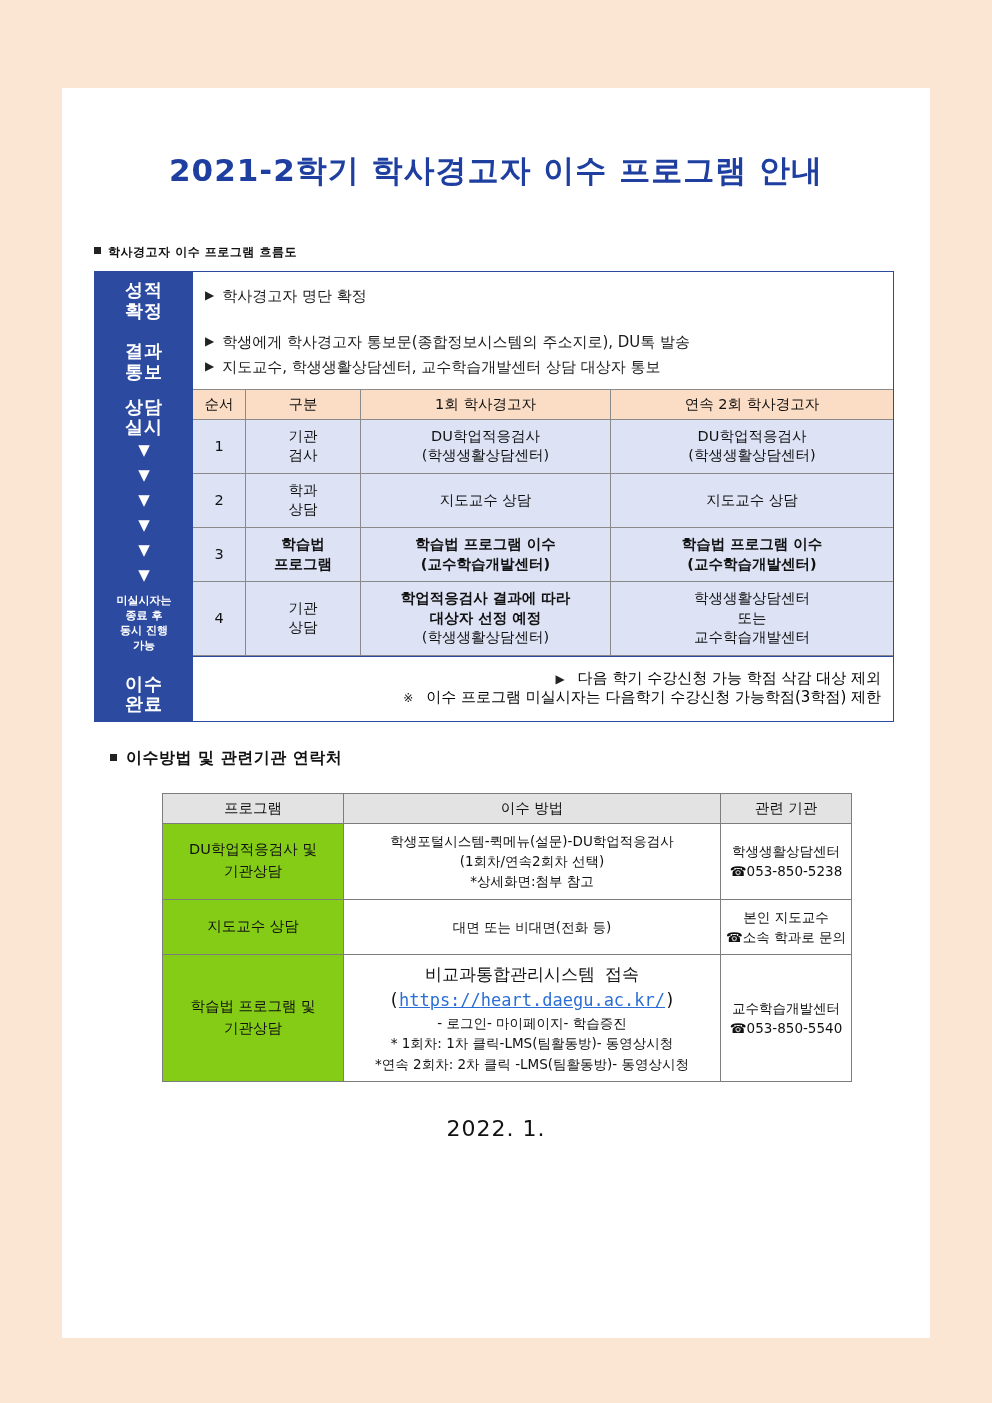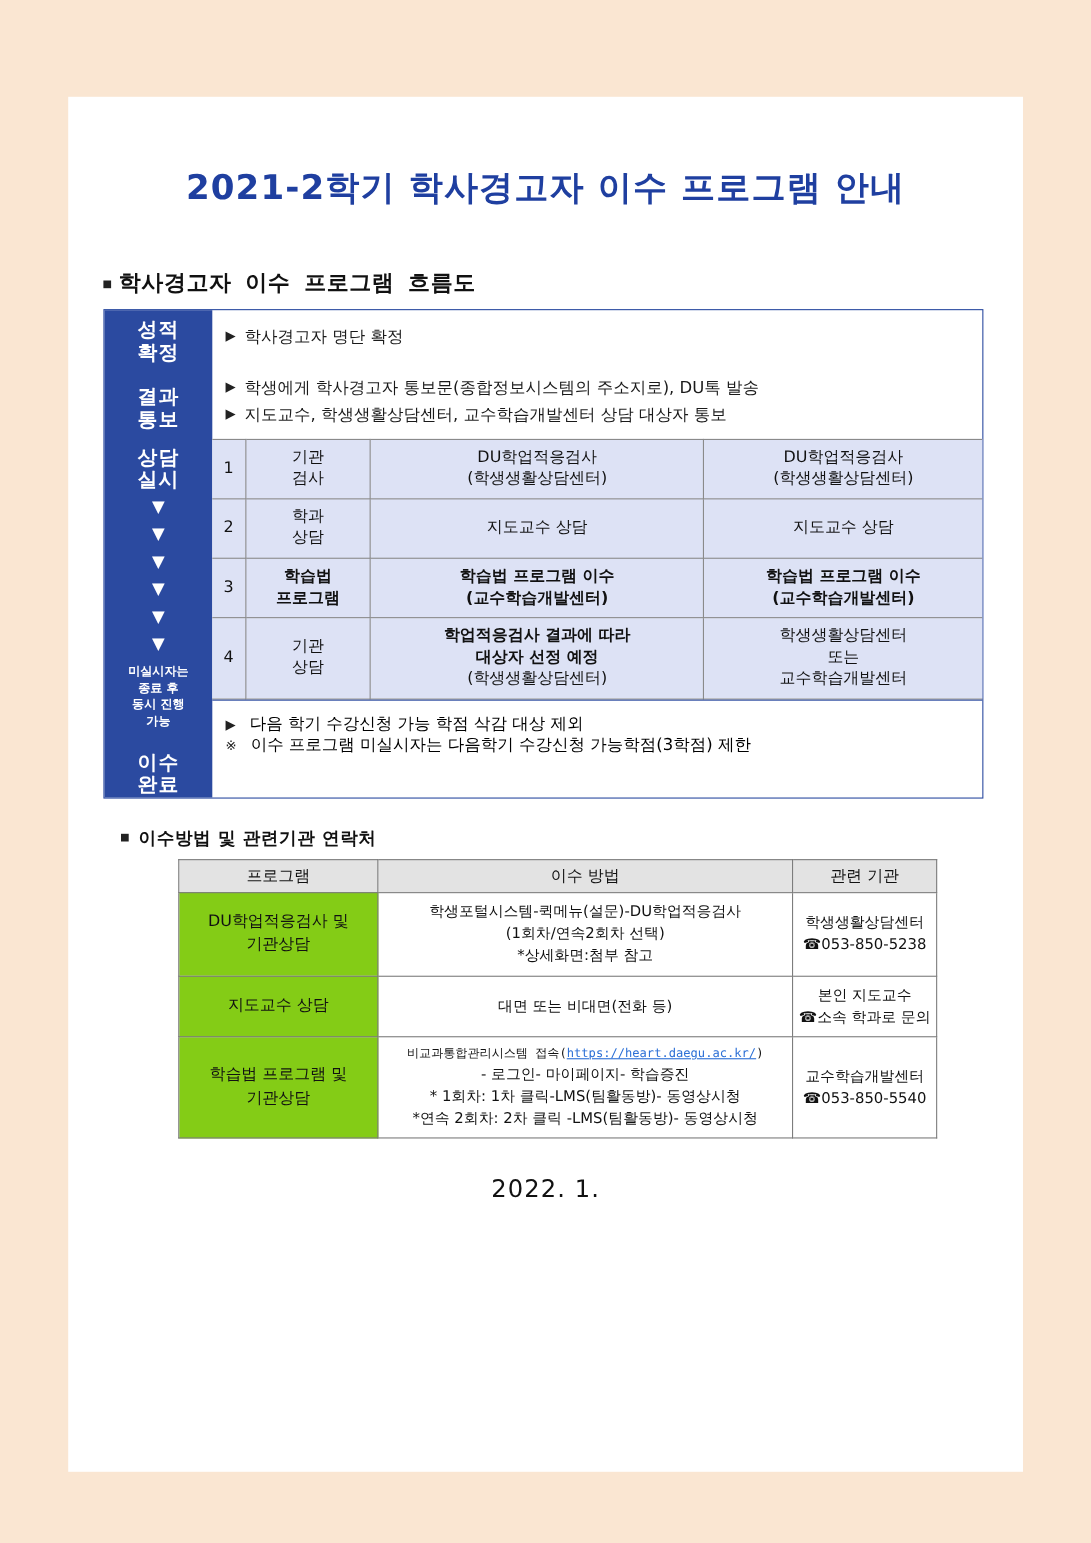--- a/index.html
+++ b/index.html
@@ -24,40 +24,39 @@
   }
   .title {
     text-align: center;
     color: #1f3fa0;
     font-size: 31px;
     font-weight: bold;
     letter-spacing: 1px;
     margin-top: 62px;
   }
   .section-head {
-    font-size: 20px;
+    font-size: 12px;
     color: #111;
     font-weight: bold;
     margin: 52px 0 10px 32px;
     letter-spacing: 0.5px;
-    font-family: Liberation Mono, monospace;
   }
   .section-head .sq {
     display: inline-block;
     width: 7px;
     height: 7px;
     background: #222;
     margin-right: 7px;
     vertical-align: 2px;
   }
   .section-head2 {
     font-size: 16px;
     color: #111;
     font-weight: bold;
-    margin: 26px 0 8px 48px;
+    margin: 26px 0 24px 48px;
     letter-spacing: 0.5px;
   }
   .section-head2 .sq {
     display: inline-block;
     width: 7px;
     height: 7px;
     background: #222;
     margin-right: 9px;
     vertical-align: 2px;
   }
@@ -153,20 +152,21 @@
     vertical-align: middle;
   }
   table.inner td:first-child { border-left: none; }
   table.inner td:last-child { border-right: none; }
   .b { font-weight: bold; }
 
   .complete-row {
     border-top: 1px solid #2b4aa0;
     padding: 12px 12px 14px 12px;
     font-size: 15px;
+    text-align: right;
   }
 
   
   table.contact {
     border-collapse: collapse;
     margin: 0 0 0 100px;
     width: 690px;
     font-size: 13.5px;
     color: #111;
   }
@@ -180,21 +180,21 @@
   }
   table.contact td {
     border: 1px solid #7d7d7d;
     padding: 7px 5px;
     text-align: center;
     line-height: 1.5;
     vertical-align: middle;
   }
   td.grey { background: #84cc16; font-size: 14.5px; }
   .link { color: #2b6fd6; text-decoration: underline; }
-  .mono { font-family: "DejaVu Sans Mono", "Liberation Mono", monospace; font-size: 11px; text-align: center; }
+  .mono { font-family: "DejaVu Sans Mono", "Liberation Mono", monospace; font-size: 17px; text-align: center; }
 
   .date {
     text-align: center;
     font-size: 22px;
     margin-top: 34px;
     color: #111;
     letter-spacing: 1px;
   }
 </style>
 </head>
@@ -259,20 +259,26 @@
           <span>학생에게 학사경고자 통보문(종합정보시스템의 주소지로),  DU톡 발송</span>
         </div>
         <div class="line">
           <span class="tri">▶</span>
           <span>지도교수, 학생생활상담센터, 교수학습개발센터 상담 대상자 통보</span>
         </div>
       </div>
 
       <table class="inner">
         <tbody>
+            <tr>
+          <th style="width:48px">순서</th>
+          <th style="width:110px">구분</th>
+          <th style="width:245px">1회 학사경고자</th>
+          <th>연속 2회 학사경고자</th>
+        </tr>
         <tr>
           <td>1</td>
           <td>
             <div>기관</div>
             <div>검사</div>
           </td>
           <td>
             <div>DU학업적응검사</div>
             <div>(학생생활상담센터)</div>
           </td>

